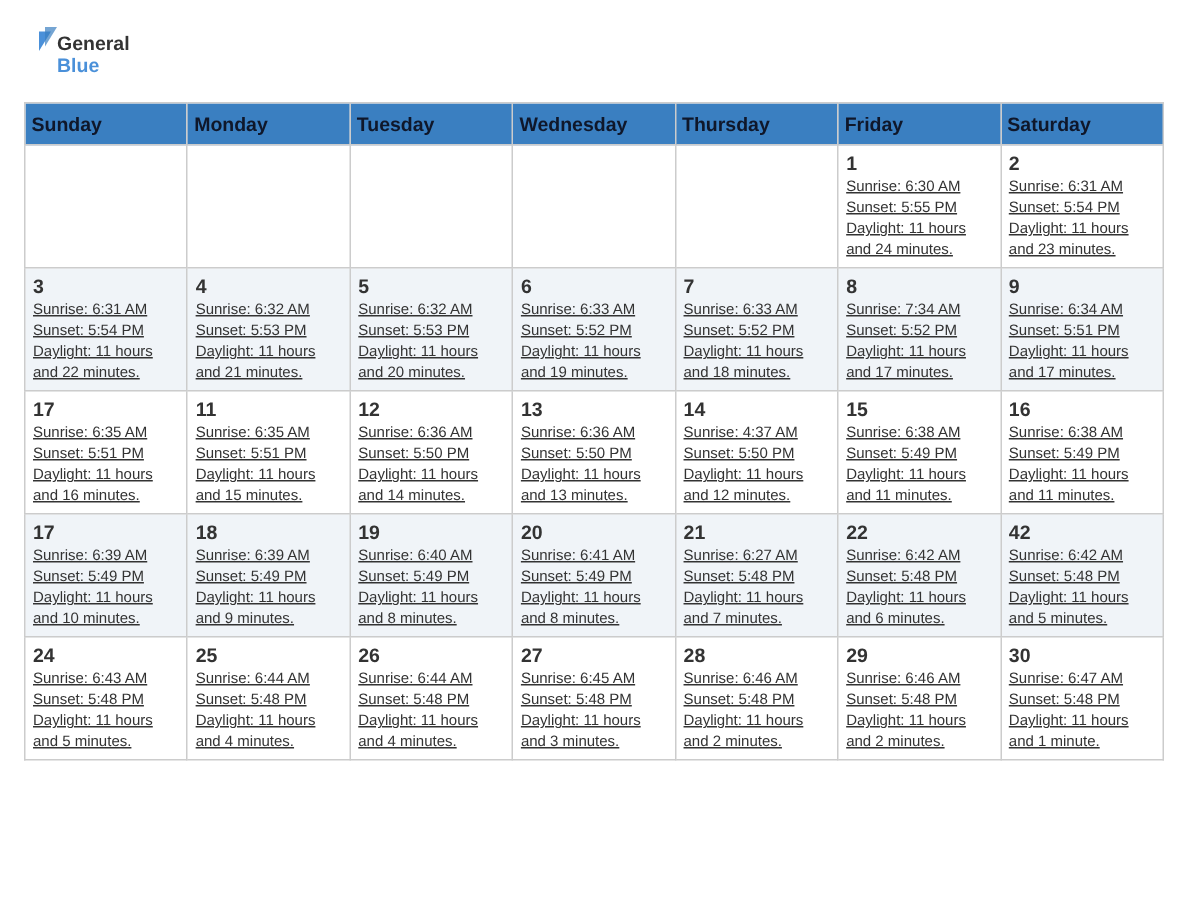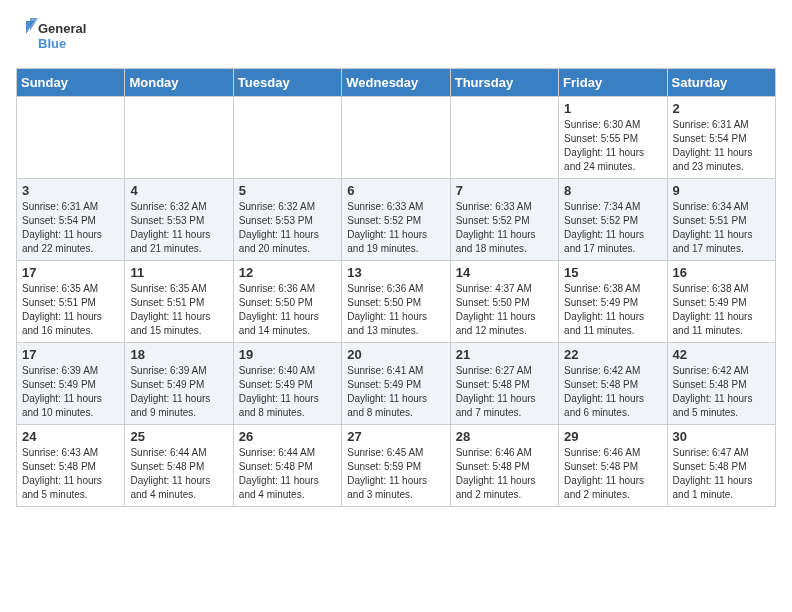--- a/index.html
+++ b/index.html
@@ -33,21 +33,21 @@
       font-size: 16px;
       color: #555;
     }
     table {
       width: 100%;
       border-collapse: collapse;
       table-layout: fixed;
     }
     thead tr th {
       background-color: #3a7fc1;
-      color: #ffffff;
+      color: #0f172a;
       font-size: 13px;
       font-weight: bold;
       padding: 6px 4px;
       text-align: left;
       border: 1px solid #ccc;
     }
     tbody tr td {
       vertical-align: top;
       border: 1px solid #ccc;
       padding: 4px 5px;
@@ -64,20 +64,21 @@
     .day-num {
       font-size: 13px;
       font-weight: bold;
       display: block;
       margin-bottom: 2px;
     }
     .day-info {
       font-size: 10px;
       color: #333;
       line-height: 1.4;
+      text-decoration: underline;
     }
     .empty-cell {
       background-color: #ffffff;
     }
   </style>
 </head>
 <body>
 
 <div class="header">
   <div class="logo">
@@ -273,21 +274,21 @@
         </td>
         <td>
           <span class="day-num">26</span>
           <div class="day-info">Sunrise: 6:44 AM
 Sunset: 5:48 PM
 Daylight: 11 hours and 4 minutes.</div>
         </td>
         <td>
           <span class="day-num">27</span>
           <div class="day-info">Sunrise: 6:45 AM
-Sunset: 5:59 PM
+Sunset: 5:48 PM
 Daylight: 11 hours and 3 minutes.</div>
         </td>
         <td>
           <span class="day-num">28</span>
           <div class="day-info">Sunrise: 6:46 AM
 Sunset: 5:48 PM
 Daylight: 11 hours and 2 minutes.</div>
         </td>
         <td>
           <span class="day-num">29</span>

